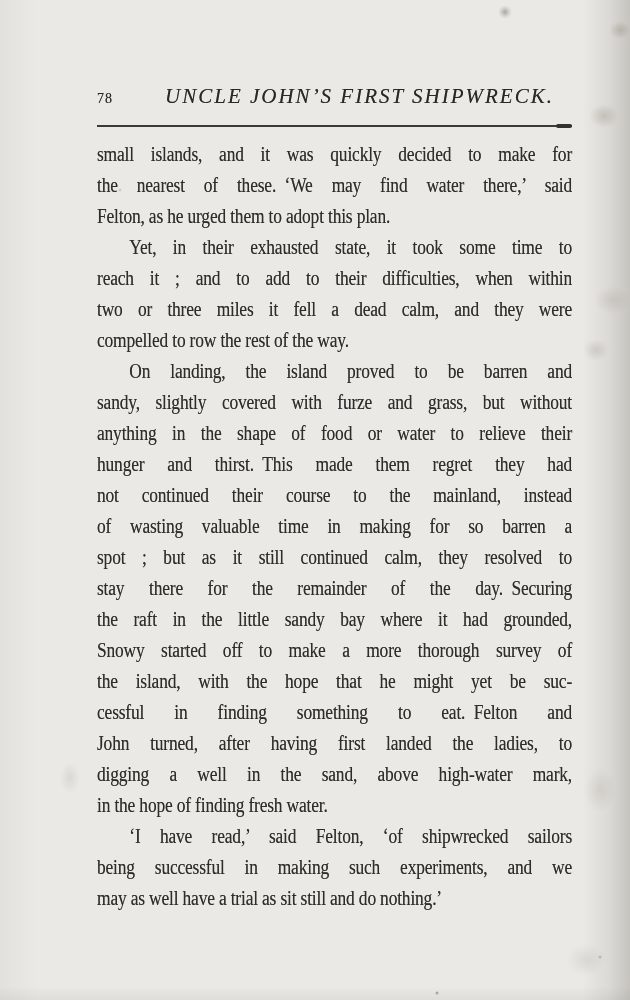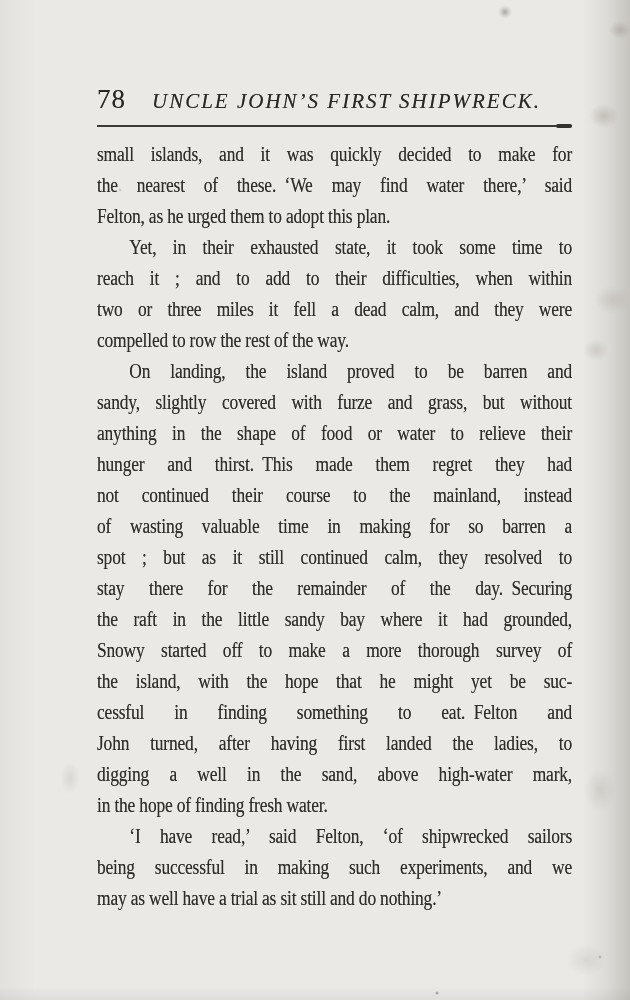--- a/index.html
+++ b/index.html
@@ -36,28 +36,28 @@
   }
   .header {
     position: absolute;
     left: 97px; top: 84px;
     width: 475px;
     display: flex;
     align-items: baseline;
     color: #2a2825;
   }
   .page-number {
-    font-size: 27px;
+    font-size: 14px;
     letter-spacing: 1px;
-    margin-right: 26px;
+    margin-right: 34px;
     text-shadow: 0 0 0.6px rgba(42,40,37,0.55);
   }
   .header-title {
     flex: 1;
-    text-align: left;
+    text-align: center;
     font-style: italic;
     font-size: 21px;
     letter-spacing: 2px;
     white-space: nowrap;
     text-shadow: 0 0 0.6px rgba(42,40,37,0.55);
   }
   .rule {
     position: absolute;
     left: 97px; top: 125px;
     width: 475px; height: 2px;

